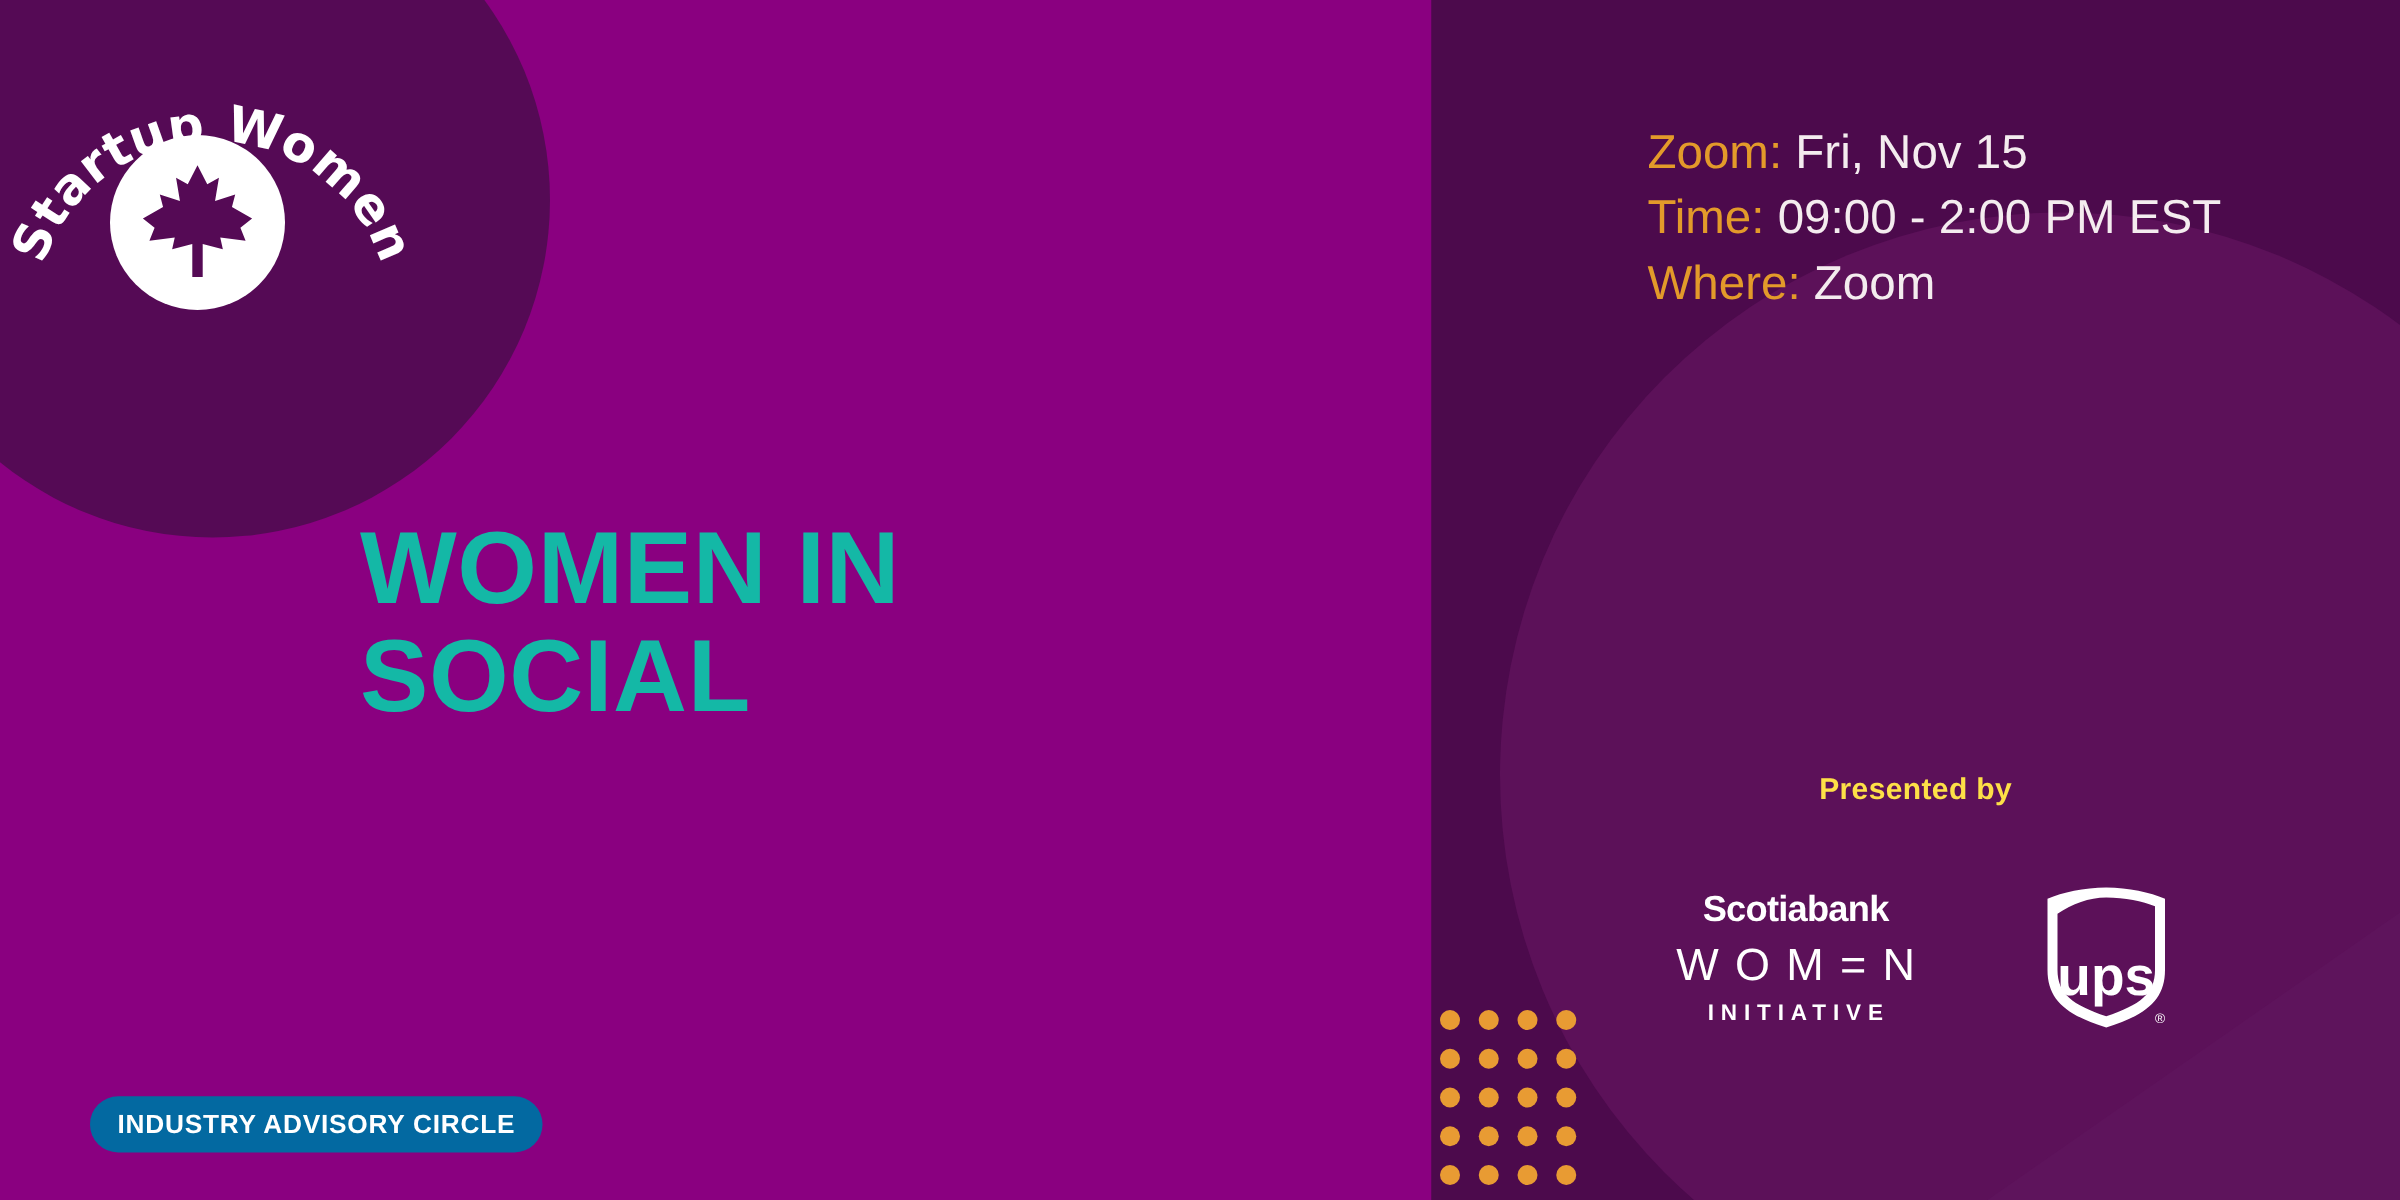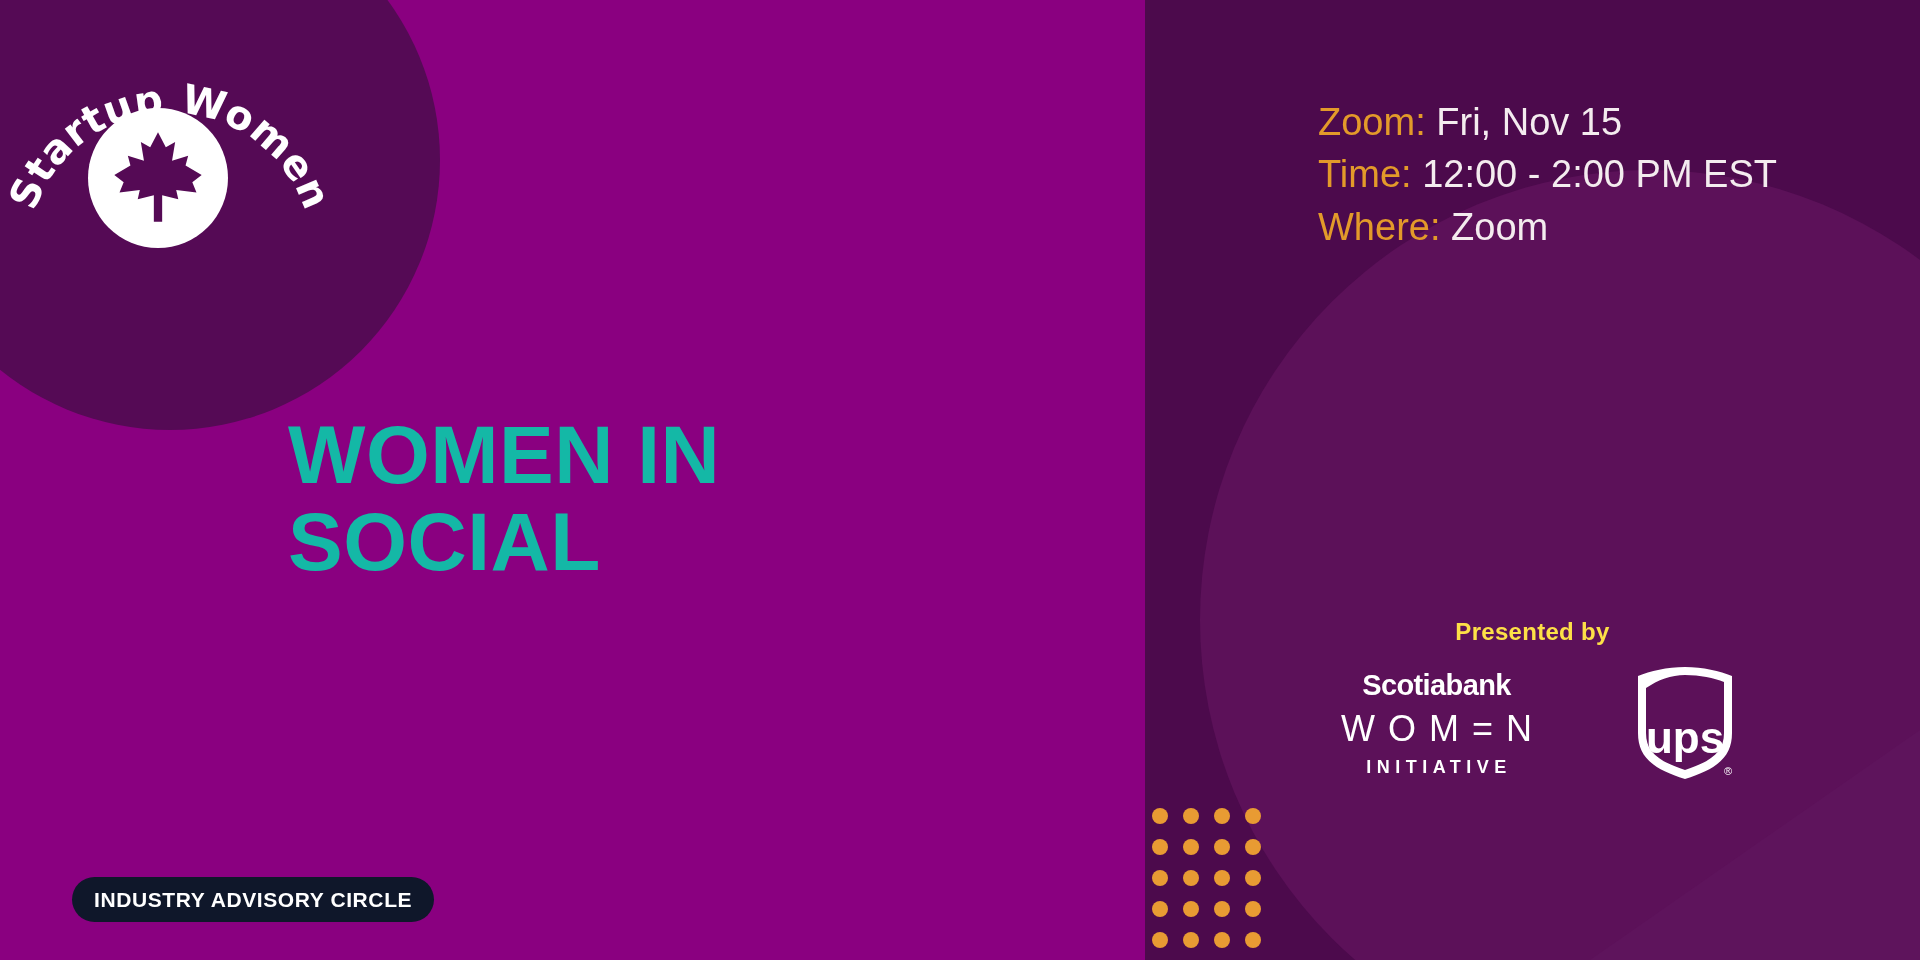--- a/index.html
+++ b/index.html
@@ -104,21 +104,21 @@
 
   
   .badge {
     position: absolute;
     left: 72px; top: 877px;
     height: 45px;
     padding: 0 22px;
     display: inline-flex;
     align-items: center;
     border-radius: 23px;
-    background: #0f172a;
+    background: #0369a1;
     color: #ffffff;
     font-size: 21px;
     font-weight: bold;
     letter-spacing: 0.6px;
     white-space: nowrap;
   }
 
   
   .details {
     position: absolute;
@@ -138,21 +138,21 @@
     width: 775px;
     text-align: center;
     color: #fde047;
     font-size: 24px;
     font-weight: bold;
     letter-spacing: 0.3px;
   }
 
   .sponsors {
     position: absolute;
-    left: 1145px; top: 665px;
+    left: 1145px; top: 708px;
     width: 775px;
     display: flex;
     align-items: center;
     justify-content: center;
     gap: 88px;
   }
 
   
   .swi { text-align: center; color: #ffffff; }
   .swi .swi-brand {
@@ -236,21 +236,21 @@
     <div class="corner-wedge"></div>
   </div>
 
   <div class="details">
     <span class="row">
       <span class="lbl">Zoom:</span>
       <span class="val">Fri, Nov 15</span>
     </span>
     <span class="row">
       <span class="lbl">Time:</span>
-      <span class="val">12:00 - 2:00 PM EST</span>
+      <span class="val">09:00 - 2:00 PM EST</span>
     </span>
     <span class="row">
       <span class="lbl">Where:</span>
       <span class="val">Zoom</span>
     </span>
   </div>
 
   <div class="presented">Presented by</div>
 
   <div class="sponsors">

